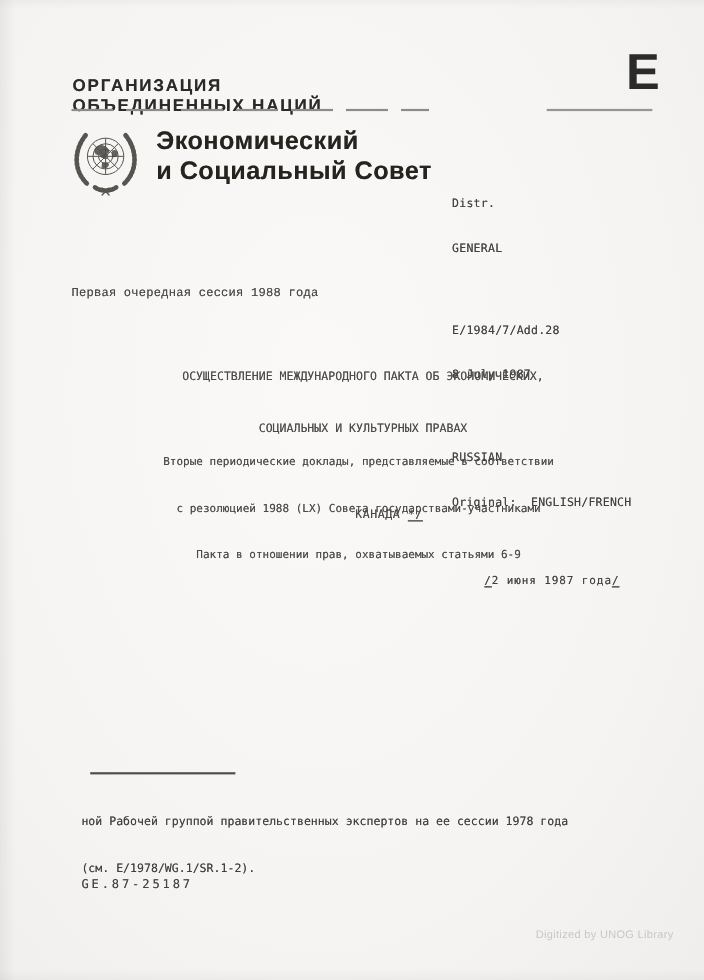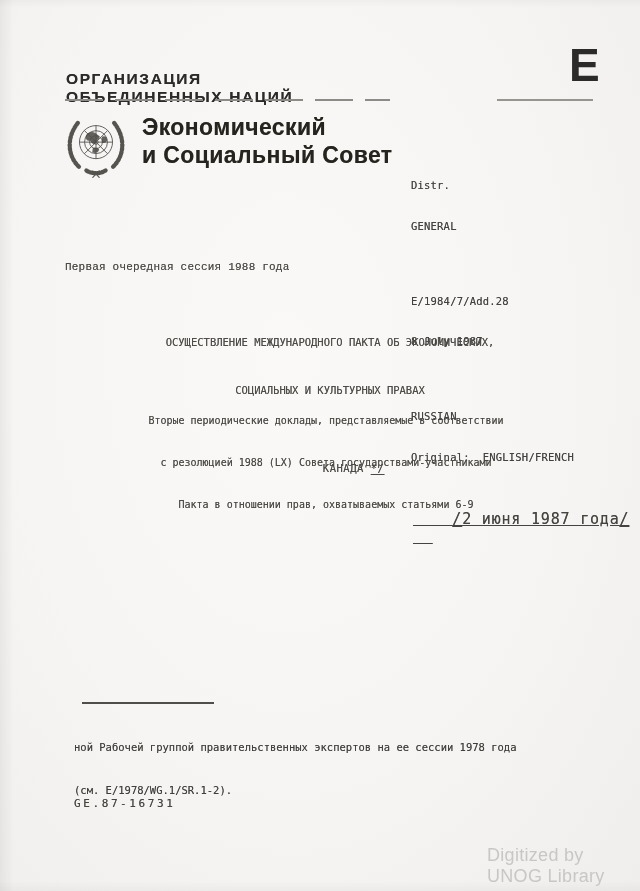--- a/index.html
+++ b/index.html
@@ -60,34 +60,34 @@
     left:0;top:302px;width:660px;text-align:center;
     font-size:10.5px;line-height:16px;color:#4e4c48;
   }
   .subtitle{
     left:0;top:386px;width:652px;text-align:center;
     font-size:10px;line-height:14px;color:#4c4a46;
   }
   .country{left:0;top:450px;width:680px;text-align:center;font-size:10.5px;letter-spacing:0.5px;color:#4c4a46;}
   .country .ref{margin-left:7px;text-decoration:underline;text-underline-offset:2px;}
 
-  .date-line{left:413px;top:492px;font-size:15px;letter-spacing:0.8px;color:#45433f;text-decoration:underline;}
+  .date-line{left:413px;top:512px;font-size:10px;letter-spacing:0.8px;color:#45433f;}
   .date-line .u{text-decoration:underline;text-underline-offset:2px;}
 
   .fn-rule{left:82px;top:702px;width:132px;height:1.6px;background:#504e4a;}
   .footnote{left:74px;top:711px;width:530px;font-size:10.5px;line-height:14.4px;color:#413f3c;}
   .footnote .indent{text-indent:36px;}
   .footnote div{white-space:pre;}
 
   .ge{left:74px;top:797px;font-size:11px;letter-spacing:2.6px;color:#47453f;}
 
   .watermark{
     left:487px;top:845px;
     font-family:"Liberation Sans","DejaVu Sans",sans-serif;
-    font-size:18px;color:#c8c7c5;letter-spacing:0.3px;
+    font-size:10px;color:#c8c7c5;letter-spacing:0.3px;
   }
 </style>
 </head>
 <body>
 
 <div class="page">
 
   <div class="abs org">
     <div>ОРГАНИЗАЦИЯ</div>
     <div>ОБЪЕДИНЕННЫХ НАЦИЙ</div>
@@ -161,17 +161,17 @@
     <span class="u">/</span><span>2 июня 1987 года</span><span class="u">/</span>
   </div>
 
   <div class="abs fn-rule"></div>
 
   <div class="abs txt footnote">
     <div>ной Рабочей группой правительственных экспертов на ее сессии 1978 года</div>
     <div>(см. E/1978/WG.1/SR.1-2).</div>
   </div>
 
-  <div class="abs txt ge">GE.87-16731</div>
+  <div class="abs txt ge">GE.87-25187</div>
 
   <div class="abs watermark">Digitized by UNOG Library</div>
 
 </div>
 
 </body></html>

